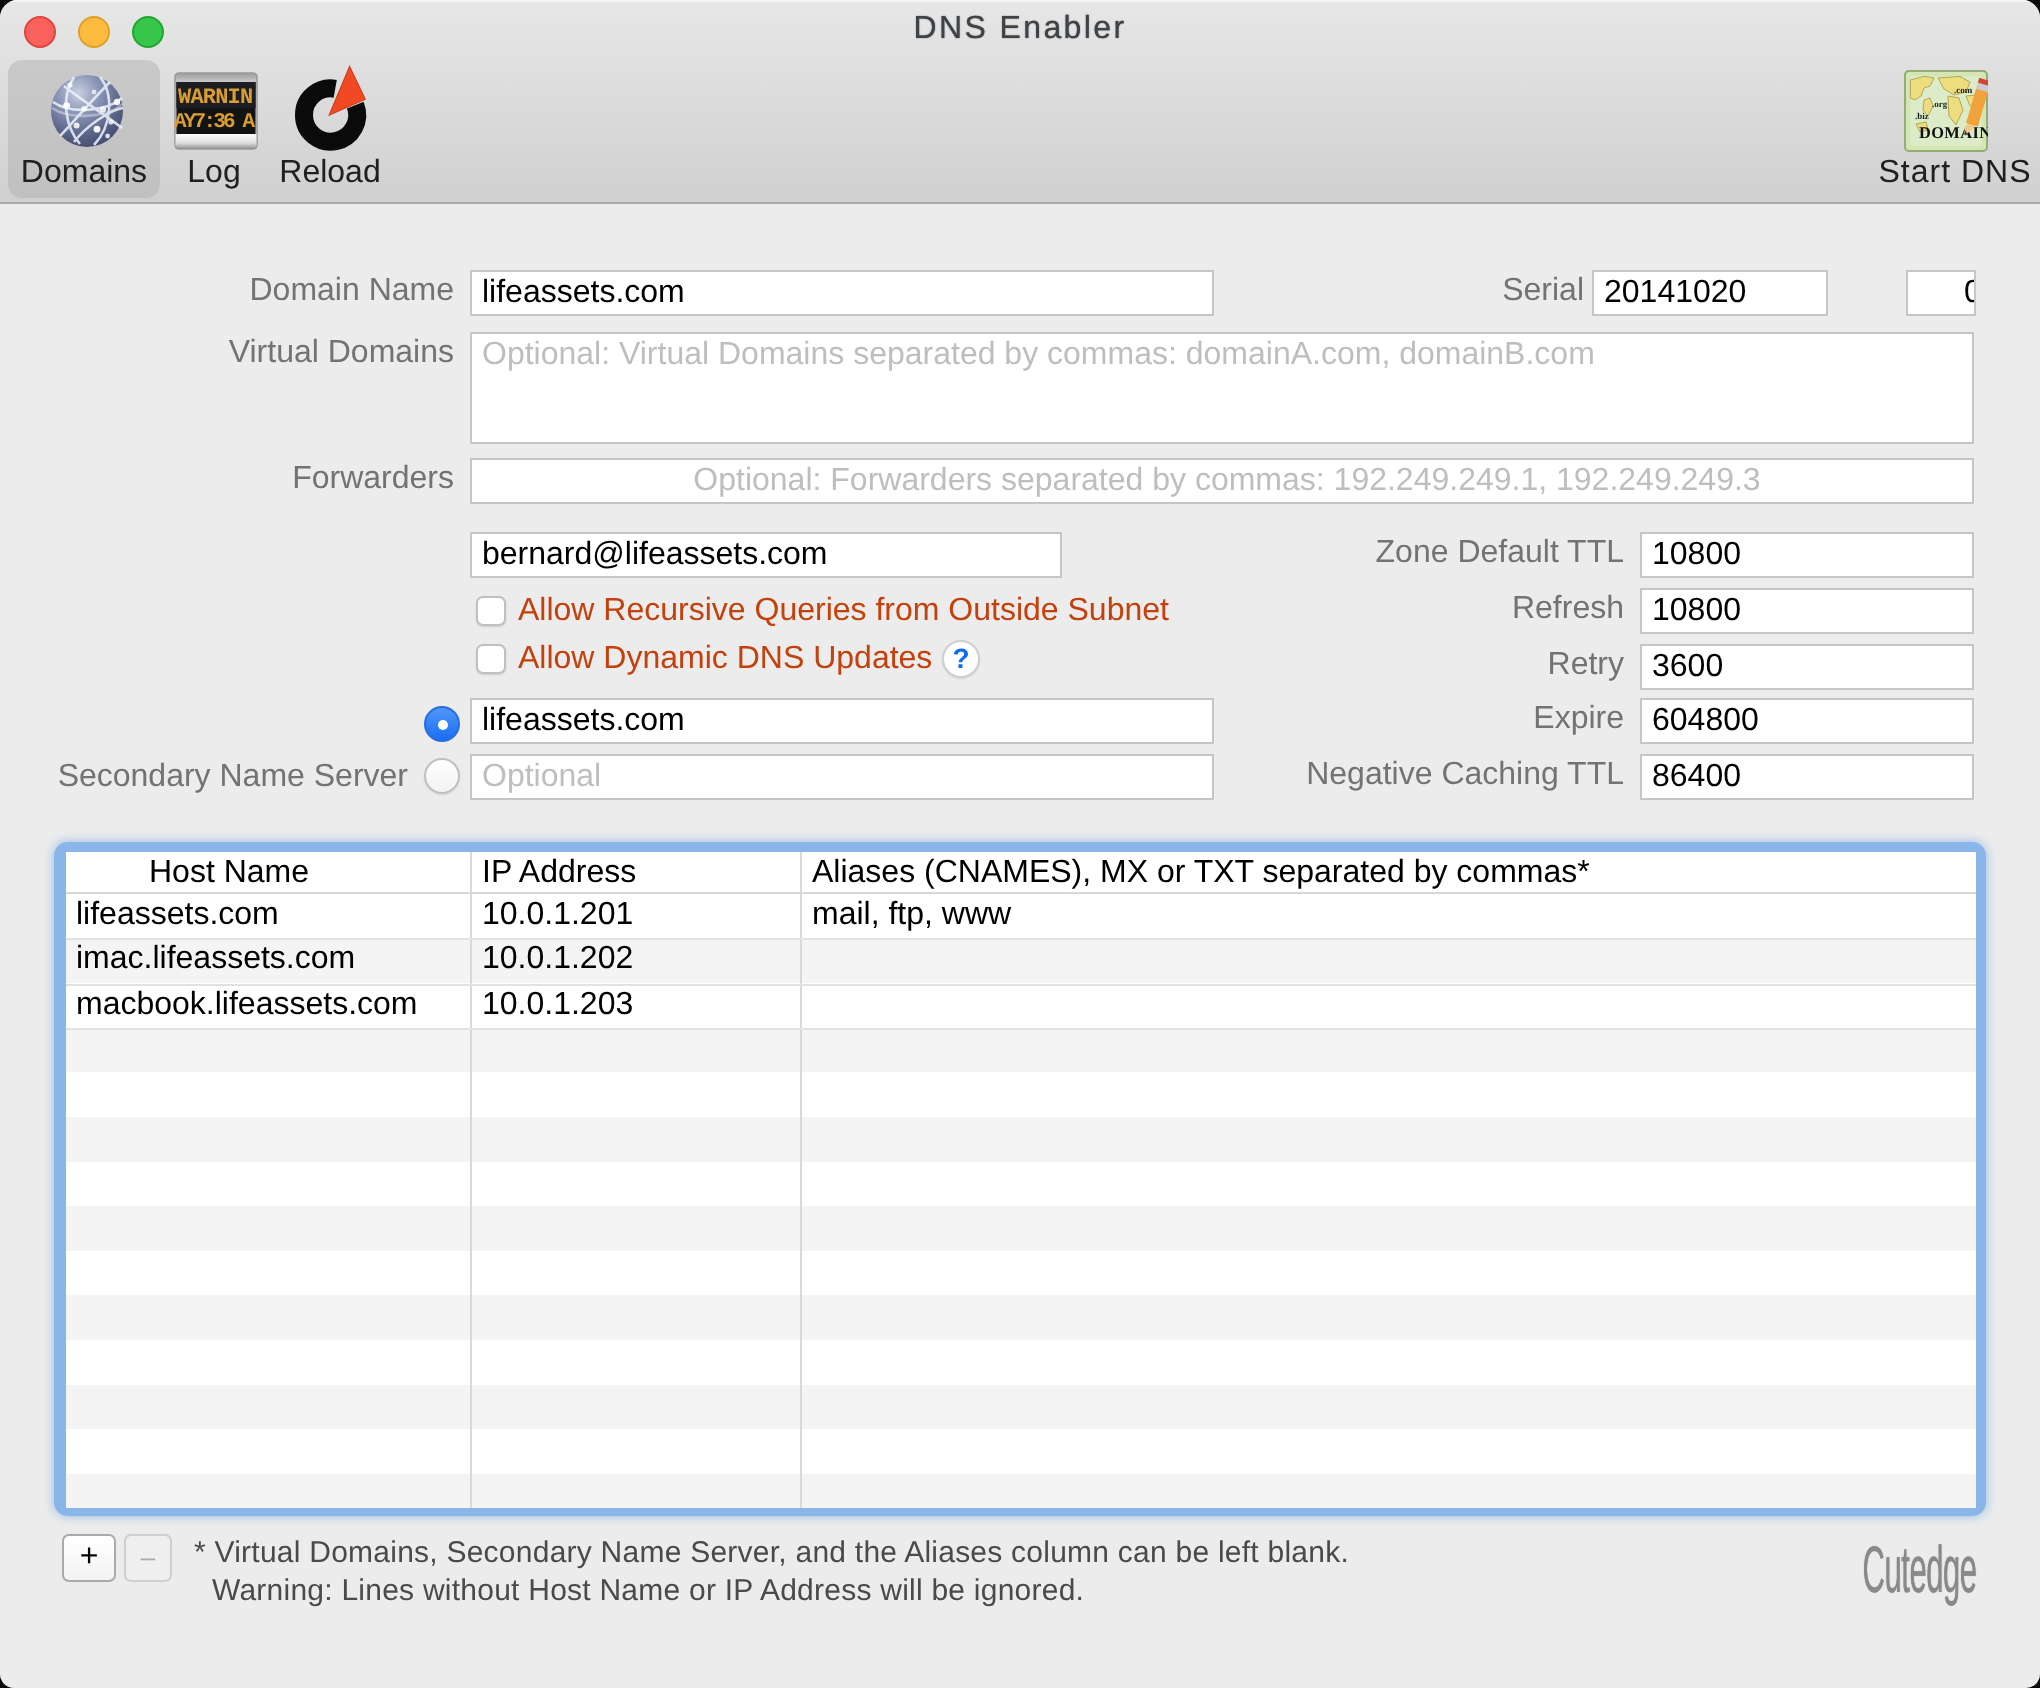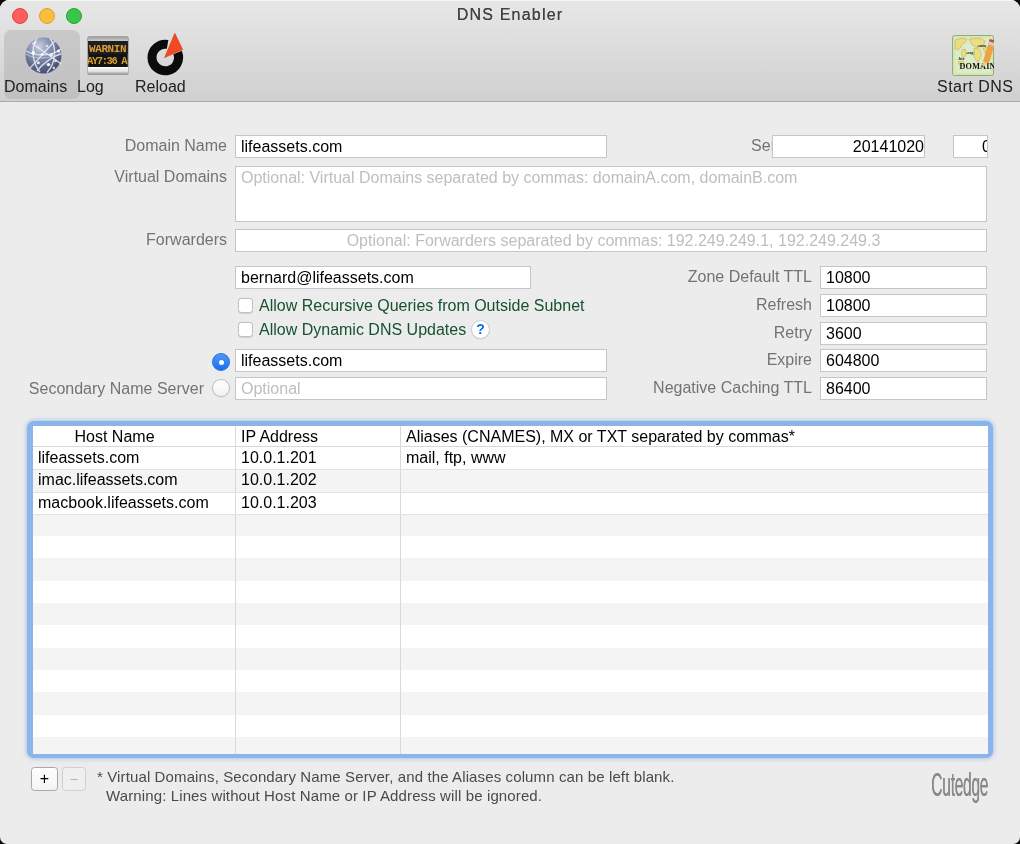--- a/index.html
+++ b/index.html
@@ -3,26 +3,26 @@
 html,body{margin:0;padding:0;}
 body{width:1020px;height:844px;background:#0a0a0a;font-family:"Liberation Sans",sans-serif;position:relative;overflow:hidden;}
 .win{position:absolute;left:0;top:0;width:1020px;height:844px;border-radius:9px 9px 7px 7px;background:#ececec;overflow:hidden;}
 .tbar{position:absolute;left:0;top:0;width:1020px;height:101px;background:linear-gradient(#e7e7e7,#d0d0d0);border-bottom:1px solid #a9a9a9;box-shadow:inset 0 1px 0 #f5f5f5;}
 .tl{position:absolute;top:8px;width:14px;height:14px;border-radius:50%;}
 .tl.r{left:11.5px;background:#fa615c;border:0.5px solid #e0443e;}
 .tl.y{left:38.5px;background:#fcbc3f;border:0.5px solid #dfa023;}
 .tl.g{left:65.5px;background:#35c64a;border:0.5px solid #22a532;}
 .title{position:absolute;top:0;left:0;width:1020px;height:30px;line-height:30px;text-align:center;font-size:16px;letter-spacing:1.2px;color:#3f4246;text-shadow:0 0 0.6px #3f4246;}
 .tsel{position:absolute;left:4px;top:30px;width:76px;height:69px;border-radius:7px;background:linear-gradient(#c9c9c9,#c0c0c0);}
-.tlabel{position:absolute;font-size:16px;color:#202020;top:78px;height:17px;line-height:17px;}
+.tlabel{position:absolute;font-size:16px;color:#202020;text-align:center;top:78px;height:17px;line-height:17px;}
 .lbl{position:absolute;font-size:16px;color:#737373;text-align:right;height:20px;line-height:20px;}
 .fld{position:absolute;background:#fff;border:1px solid #c6c6c6;box-sizing:border-box;font-size:16px;color:#000;padding-left:5px;height:23px;line-height:21px;white-space:nowrap;overflow:hidden;}
 .ph{color:#bebebe;}
 .cb{position:absolute;width:15px;height:15px;background:#fff;border:1px solid #c0c0c0;border-radius:3.5px;box-sizing:border-box;box-shadow:0 0.5px 1px rgba(0,0,0,0.12);}
-.cblbl{position:absolute;font-size:16px;color:#14532d;height:20px;line-height:20px;}
+.cblbl{position:absolute;font-size:16px;color:#c2410c;height:20px;line-height:20px;}
 .radio{position:absolute;width:18px;height:18px;border-radius:50%;box-sizing:border-box;}
 .radio.on{background:linear-gradient(#4f97f8,#1a6ef5);border:0.5px solid #2a6ede;}
 .radio.on::after{content:"";position:absolute;left:6.5px;top:6.5px;width:5px;height:5px;border-radius:50%;background:#fff;}
 .radio.off{background:linear-gradient(#ffffff,#f2f2f2);border:1px solid #c0c0c0;box-shadow:0 0.5px 1px rgba(0,0,0,0.1);}
 .help{position:absolute;left:471px;top:320px;width:19px;height:19px;border-radius:50%;background:#fff;border:1px solid #cfcfcf;box-sizing:border-box;text-align:center;font-size:14px;line-height:17px;font-weight:bold;color:#0d6cf2;box-shadow:0 0.5px 1px rgba(0,0,0,0.1);}
 .ring{position:absolute;left:27px;top:421px;width:966px;height:337px;border-radius:7px;background:#8ab5e9;box-shadow:0 0 4px 1px rgba(120,170,228,0.55);}
 .tbl{position:absolute;left:33px;top:426px;width:955px;height:328px;background:repeating-linear-gradient(180deg,#ffffff 0px,#ffffff 22.3px,#f5f5f6 22.3px,#f5f5f6 44.6px);background-position:0 21px;overflow:hidden;}
 .stripes{position:absolute;left:0;top:21px;width:955px;height:307px;background:repeating-linear-gradient(180deg,#ffffff 0px,#ffffff 22.3px,#f4f4f5 22.3px,#f4f4f5 44.6px);}
 .vline{position:absolute;top:0;width:1px;height:328px;background:#d9d9d9;}
 .hdr{position:absolute;left:0;top:0;width:955px;height:21px;background:#fff;border-bottom:1px solid #d8d8d8;box-sizing:border-box;}
@@ -126,21 +126,21 @@
   </svg>
   <div class="tlabel" style="left:4px;width:76px;">Domains</div>
   <div class="tlabel" style="left:77px;width:60px;">Log</div>
   <div class="tlabel" style="left:135px;width:60px;">Reload</div>
   <div class="tlabel" style="left:937px;width:81px;letter-spacing:0.5px;">Start DNS</div>
  </div>
 
  <div class="lbl" style="left:0;top:136px;width:227px;">Domain Name</div>
  <div class="fld" style="left:235px;top:135px;width:372px;">lifeassets.com</div>
  <div class="lbl" style="left:620px;top:136px;width:172px;">Serial</div>
- <div class="fld" style="left:772px;top:135px;width:153px;text-align:right;">20141020</div>
+ <div class="fld" style="left:796px;top:135px;width:118px;">20141020</div>
  <div class="fld" style="left:953px;top:135px;width:35px;padding-left:28px;">01</div>
 
  <div class="lbl" style="left:0;top:167px;width:227px;">Virtual Domains</div>
  <div class="fld" style="left:235px;top:166px;width:752px;height:56px;"><span class="ph">Optional: Virtual Domains separated by commas: domainA.com, domainB.com</span></div>
 
  <div class="lbl" style="left:0;top:230px;width:227px;">Forwarders</div>
  <div class="fld" style="left:235px;top:229px;width:752px;text-align:center;"><span class="ph">Optional: Forwarders separated by commas: 192.249.249.1, 192.249.249.3</span></div>
 
  <div class="fld" style="left:235px;top:266px;width:296px;">bernard@lifeassets.com</div>
  <div class="lbl" style="left:640px;top:267px;width:172px;">Zone Default TTL</div>

